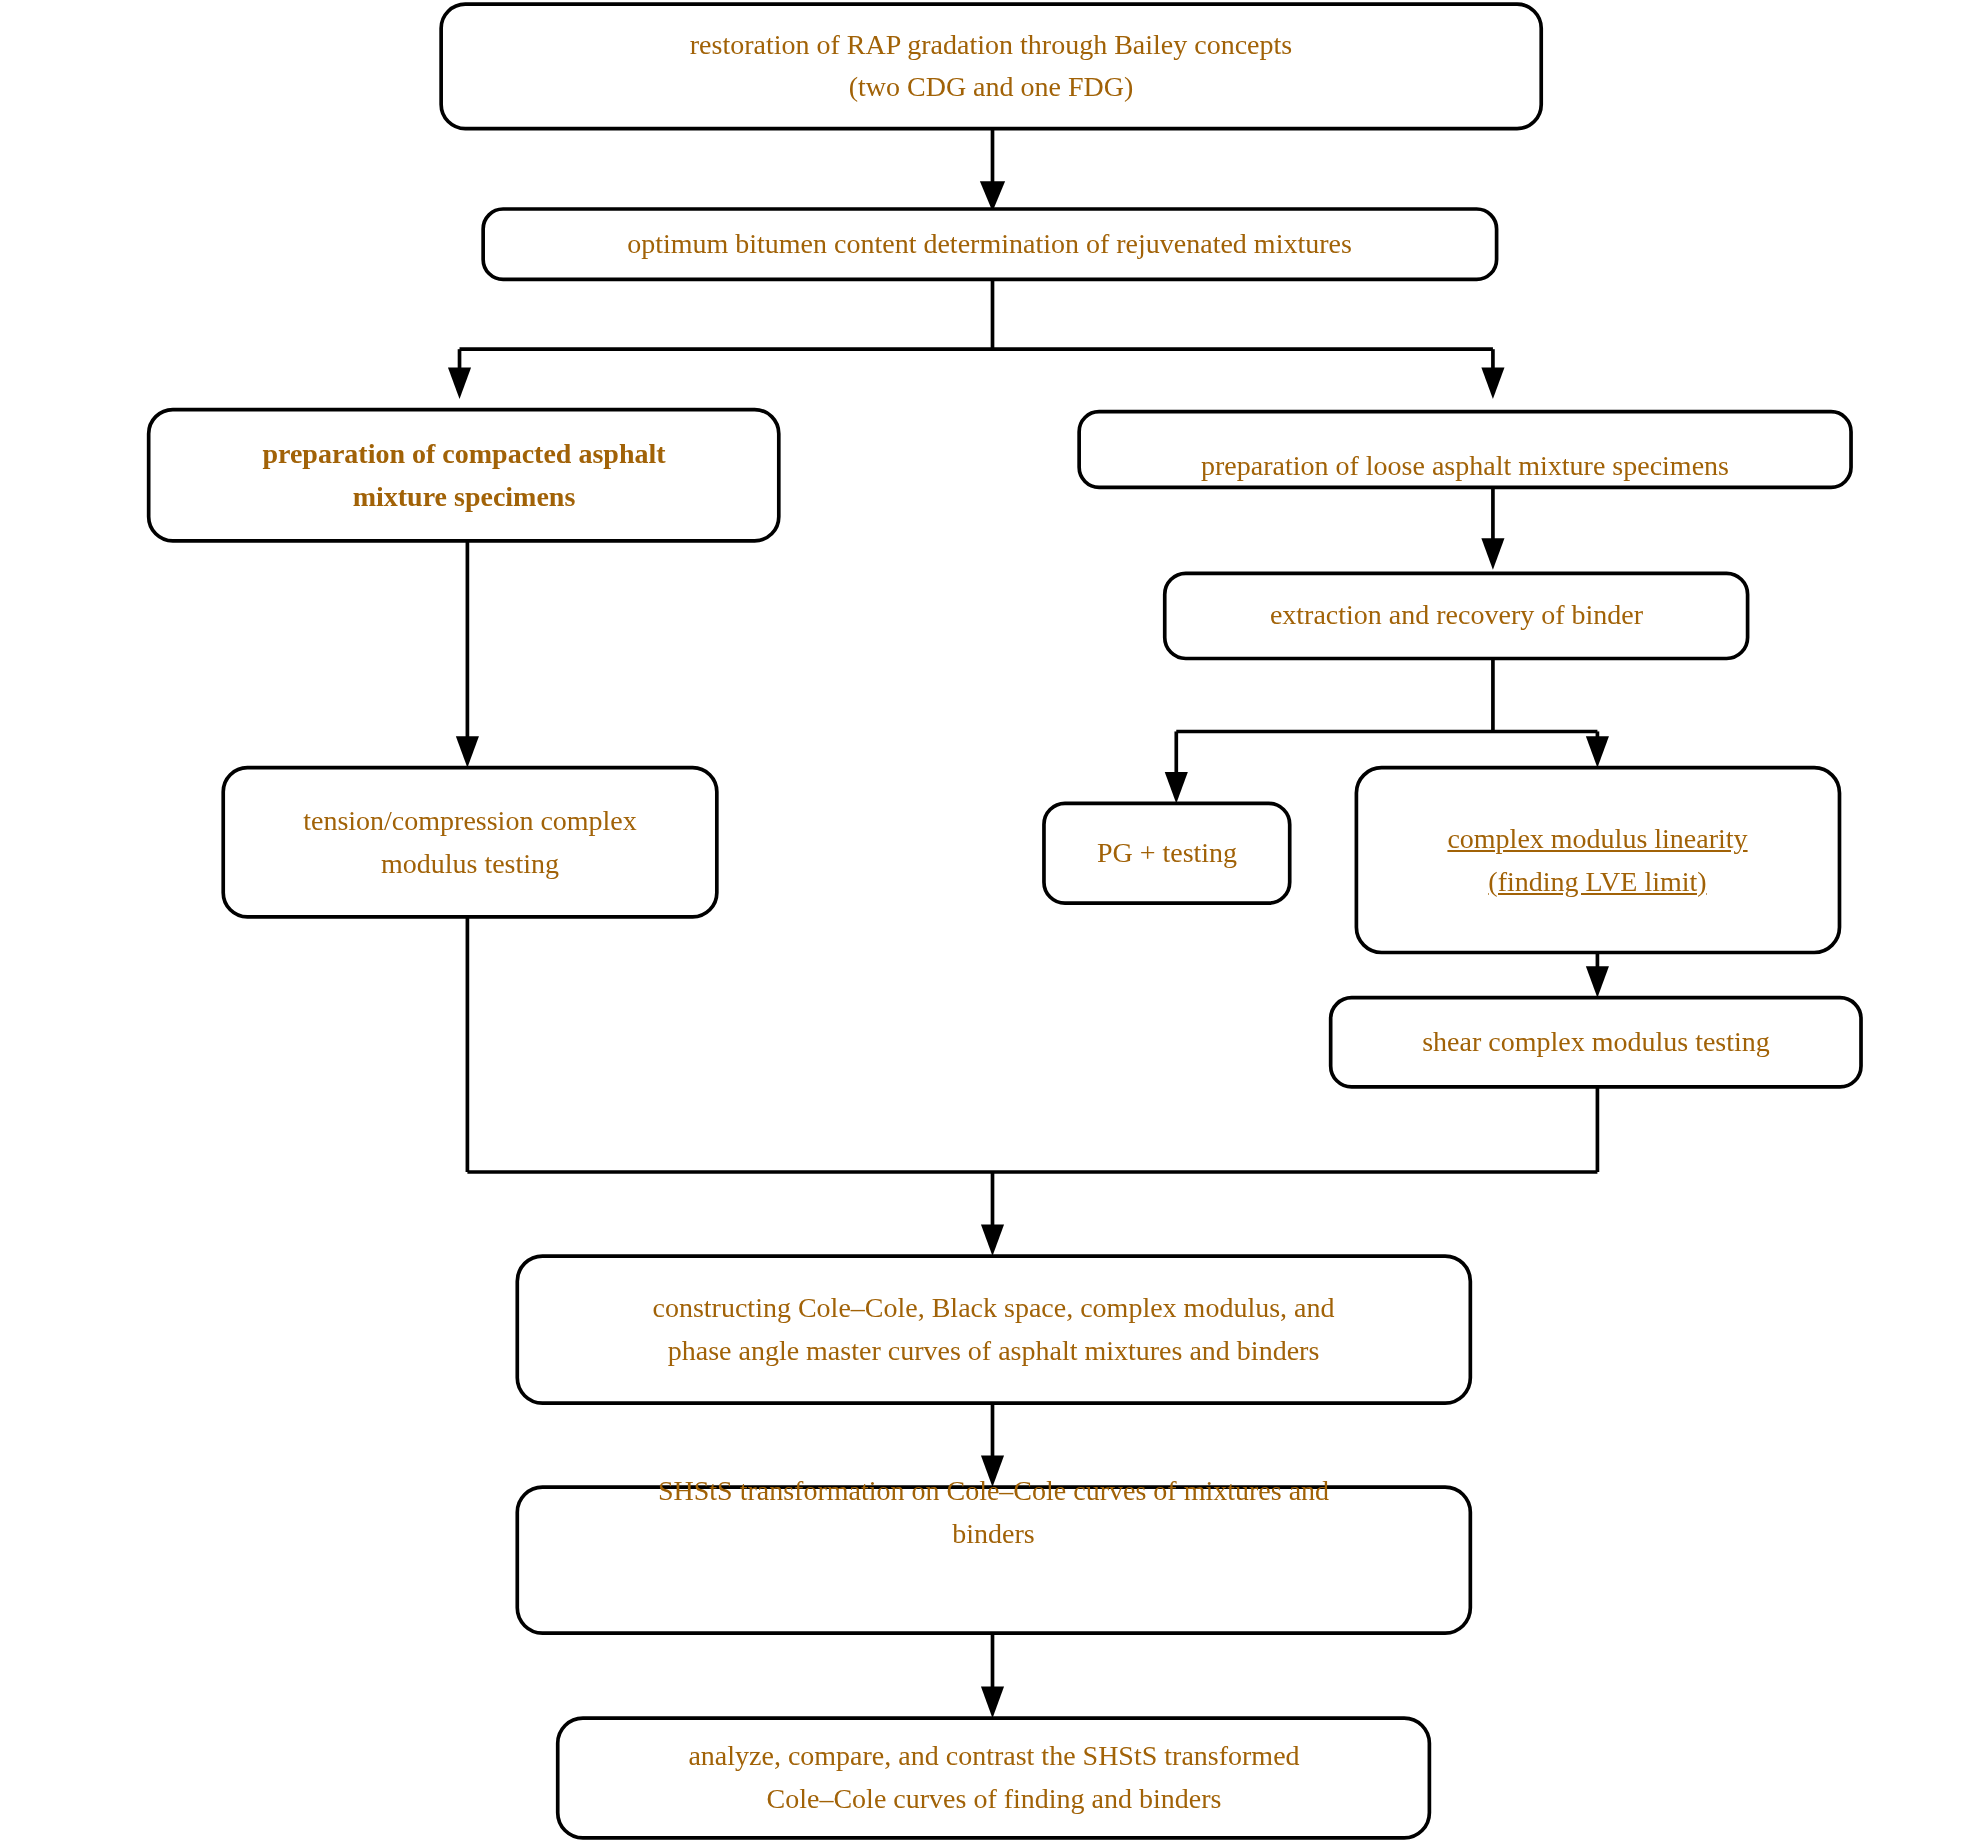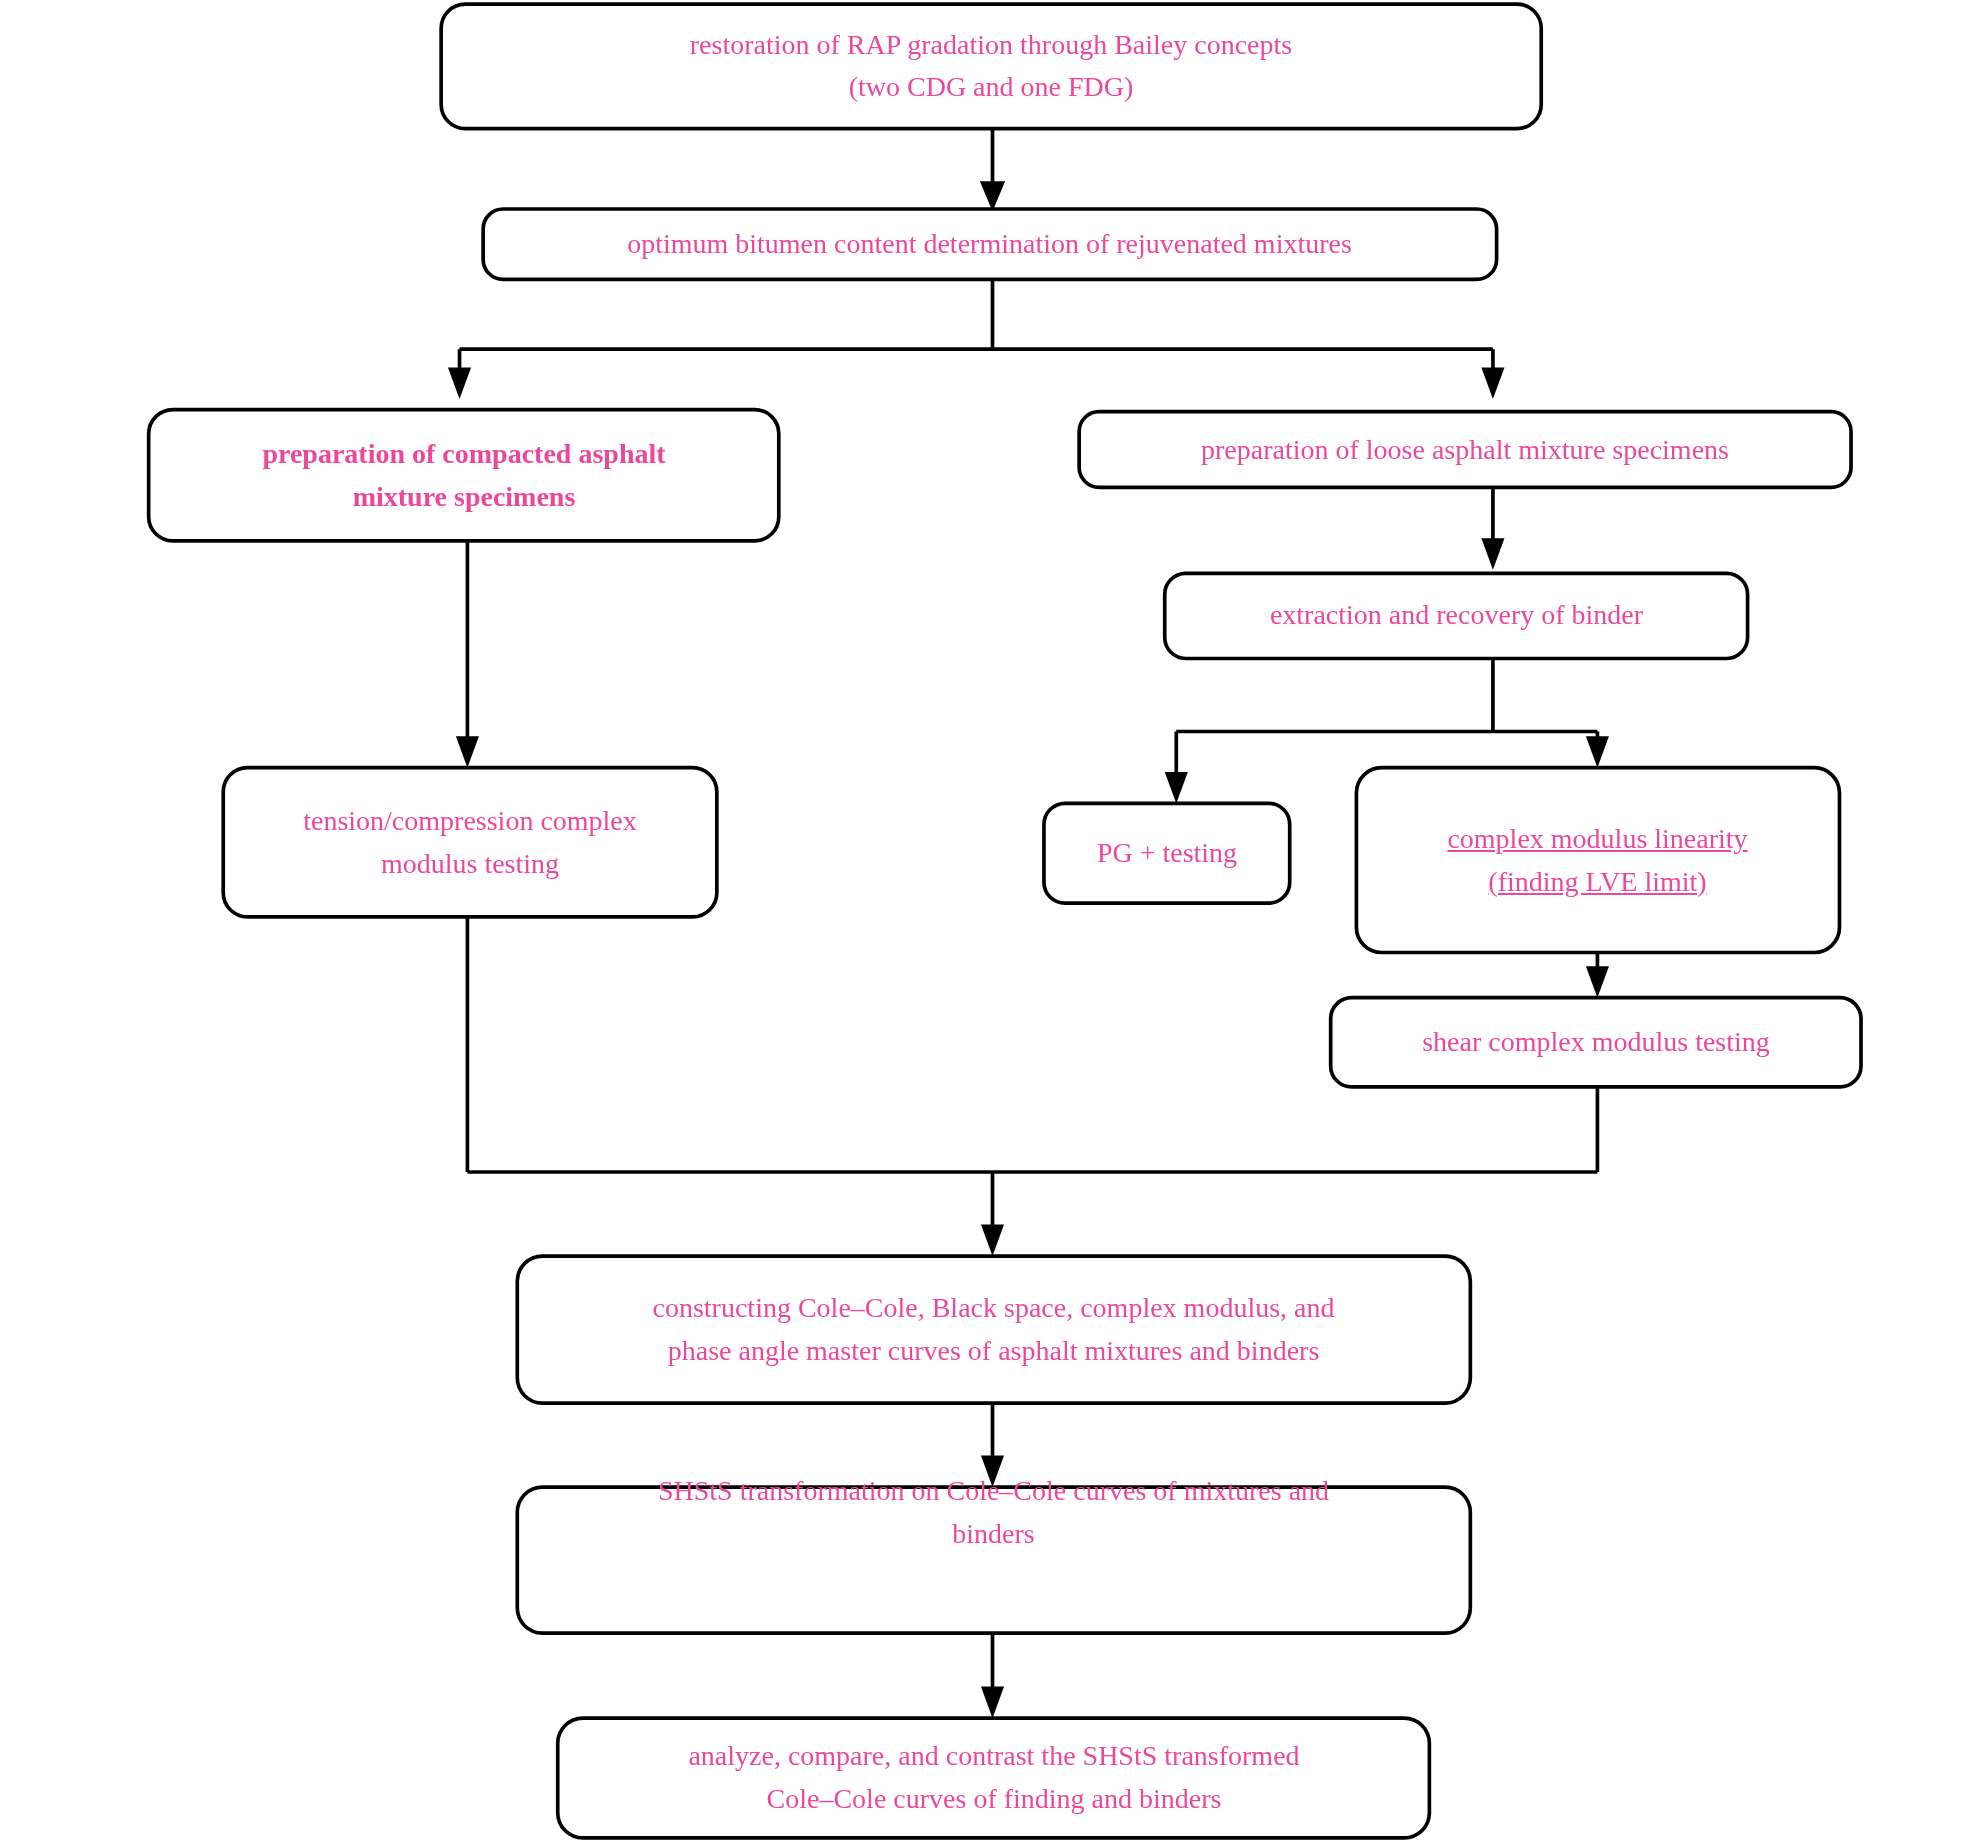--- a/index.html
+++ b/index.html
@@ -42,21 +42,21 @@
   .node-label {
     position: absolute;
     display: flex;
     flex-direction: column;
     align-items: center;
     justify-content: center;
     text-align: center;
     font-family: "Liberation Serif", "DejaVu Serif", serif;
     font-size: 28px;
     line-height: 1.52;
-    color: #ec4899;
+    color: #a16207;
     box-sizing: border-box;
     padding: 0 13.7px;
     pointer-events: none;
     white-space: pre-line;
   }
   .node-label.align-left-wrap {
     text-align: center;
   }
 </style>
 </head>
@@ -160,21 +160,21 @@
   </svg>
 
   <div class="node-label" style="left:441px; top:4.2px; width:1100px; height:124px;">restoration of RAP gradation through Bailey concepts
 (two CDG and one FDG)</div>
 
   <div class="node-label" style="left:483px; top:209px; width:1013px; height:70px;">optimum bitumen content determination of rejuvenated mixtures</div>
 
   <div class="node-label" style="left:149px; top:410px; width:630px; height:131px;font-weight:bold;">preparation of compacted asphalt
 mixture specimens</div>
 
-  <div class="node-label" style="left:1079px; top:412px; width:772px; height:76px;">preparation of loose asphalt mixture specimens</div>
+  <div class="node-label" style="left:1079px; top:428px; width:772px; height:76px;">preparation of loose asphalt mixture specimens</div>
 
   <div class="node-label" style="left:1165px; top:573px; width:583px; height:85px;">extraction and recovery of binder</div>
 
   <div class="node-label" style="left:223px; top:768px; width:494px; height:149px;">tension/compression complex
 modulus testing</div>
 
   <div class="node-label" style="left:1044px; top:803px; width:246px; height:100px;">PG + testing</div>
 
   <div class="node-label" style="left:1356px; top:768px; width:483px; height:185px;text-decoration:underline;">complex modulus linearity
 (finding LVE limit)</div>

